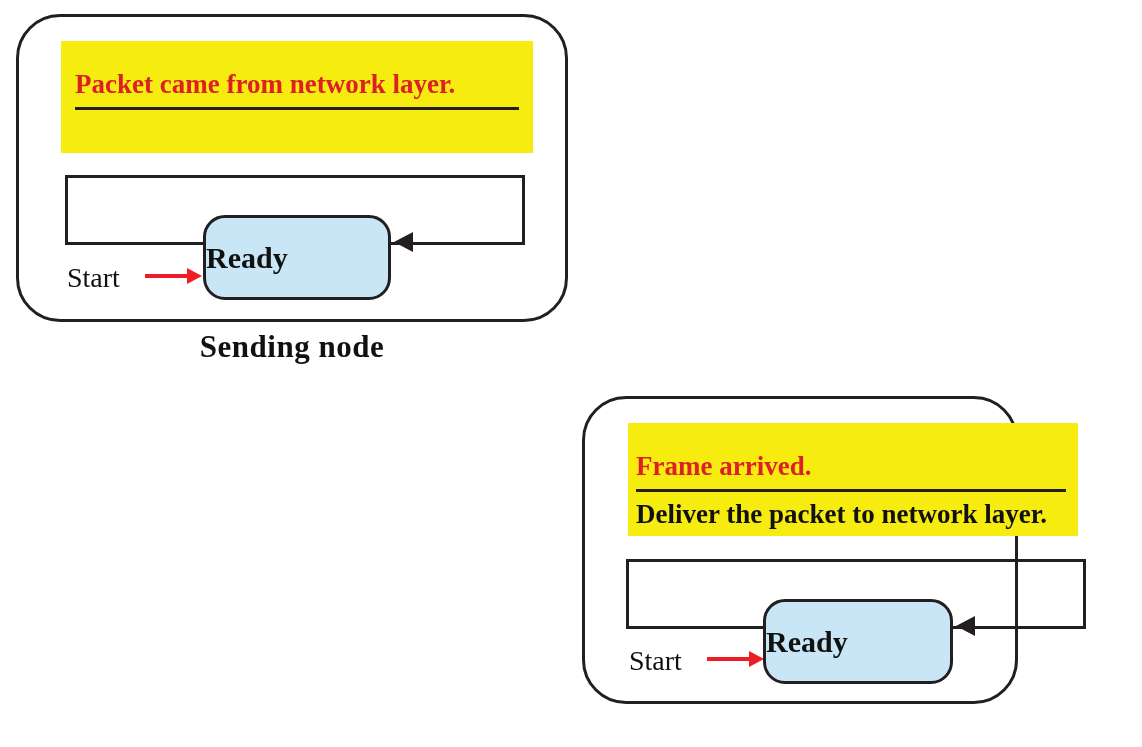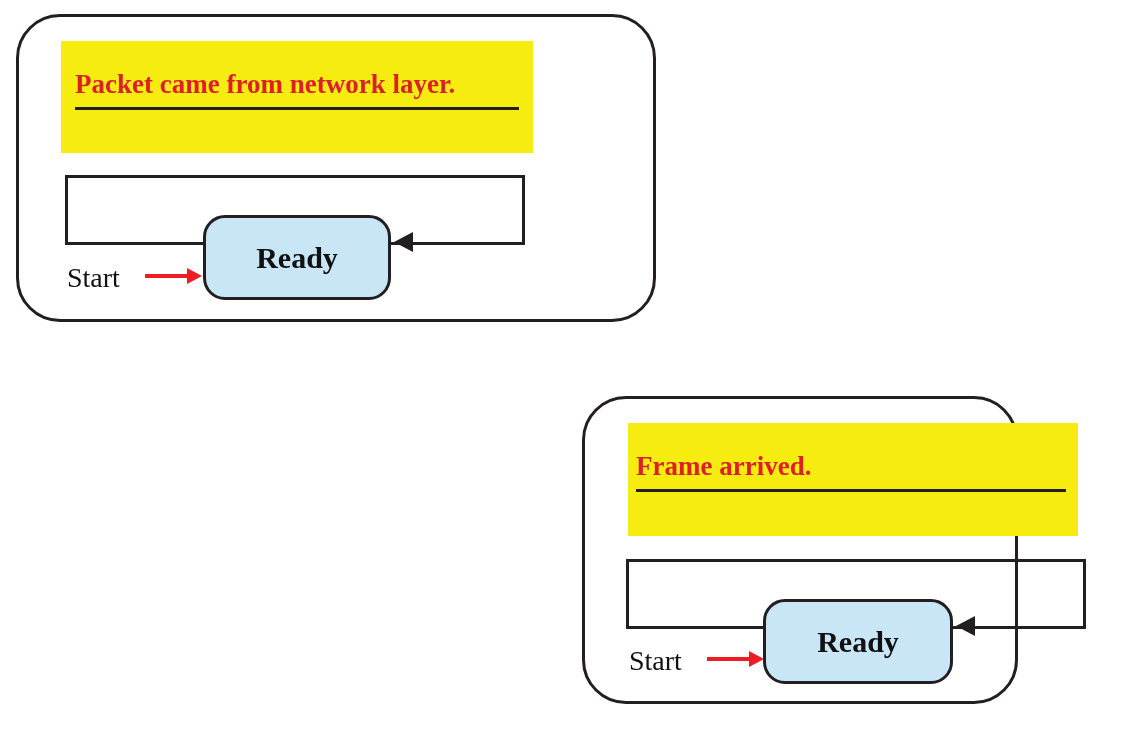--- a/index.html
+++ b/index.html
@@ -61,21 +61,20 @@
     border: 3px solid var(--line-dark);
     background: transparent;
   }
   .state {
     position: absolute;
     background: var(--state-fill);
     border: 3px solid var(--line-dark);
     border-radius: 22px;
     display: flex;
     align-items: center;
-    justify-content: center;
     font-weight: bold;
     font-size: 30px;
     color: var(--text-dark);
   }
   .loop-arrowhead {
     position: absolute;
     width: 0; height: 0;
     border-top: 10px solid transparent;
     border-bottom: 10px solid transparent;
     border-right: 19px solid var(--line-dark);
@@ -100,21 +99,21 @@
     border-top: 8px solid transparent;
     border-bottom: 8px solid transparent;
     border-left: 15px solid var(--arrow-red);
   }
 </style>
 </head>
 <body>
 
 <div class="stage">
 
-  <div class="panel-box" style="left:16px; top:14px; width:640px; height:308px;">
+  <div class="panel-box" style="left:16px; top:14px; width:552px; height:308px;">
 
     <div class="highlight" style="left:42px; top:24px; width:472px; height:112px;">
       <div class="event-text" style="left:14px; top:28px;">Packet came from network layer.</div>
       <div class="event-underline" style="left:14px; top:66px; width:444px;"></div>
     </div>
 
     <div class="fsm-loop" style="left:46px; top:158px; width:460px; height:70px;"></div>
 
     <div class="state" style="left:184px; top:198px; width:188px; height:85px;">
       <span>Ready</span>
@@ -123,26 +122,28 @@
     <div class="loop-arrowhead" style="left:375px; top:215px;"></div>
 
     <div class="start-label" style="left:48px; top:245px;">Start</div>
 
     <div class="start-arrow" style="left:126px; top:251px; width:57px; height:16px;">
       <span class="shaft" style="width:44px;"></span>
       <span class="head" style="left:42px;"></span>
     </div>
   </div>
 
+  <div class="caption" style="left:16px; top:329px; width:552px;">Sending node</div>
 
   <div class="panel-box" style="left:582px; top:396px; width:436px; height:308px;">
 
     <div class="highlight" style="left:43px; top:24px; width:450px; height:113px;">
       <div class="event-text" style="left:8px; top:28px;">Frame arrived.</div>
       <div class="event-underline" style="left:8px; top:66px; width:430px;"></div>
+      <div class="action-text" style="left:8px; top:76px;">Deliver the packet to network layer.</div>
     </div>
 
     <div class="fsm-loop" style="left:41px; top:160px; width:460px; height:70px;"></div>
 
     <div class="state" style="left:178px; top:200px; width:190px; height:85px;">
       <span>Ready</span>
     </div>
 
     <div class="loop-arrowhead" style="left:371px; top:217px;"></div>
 

